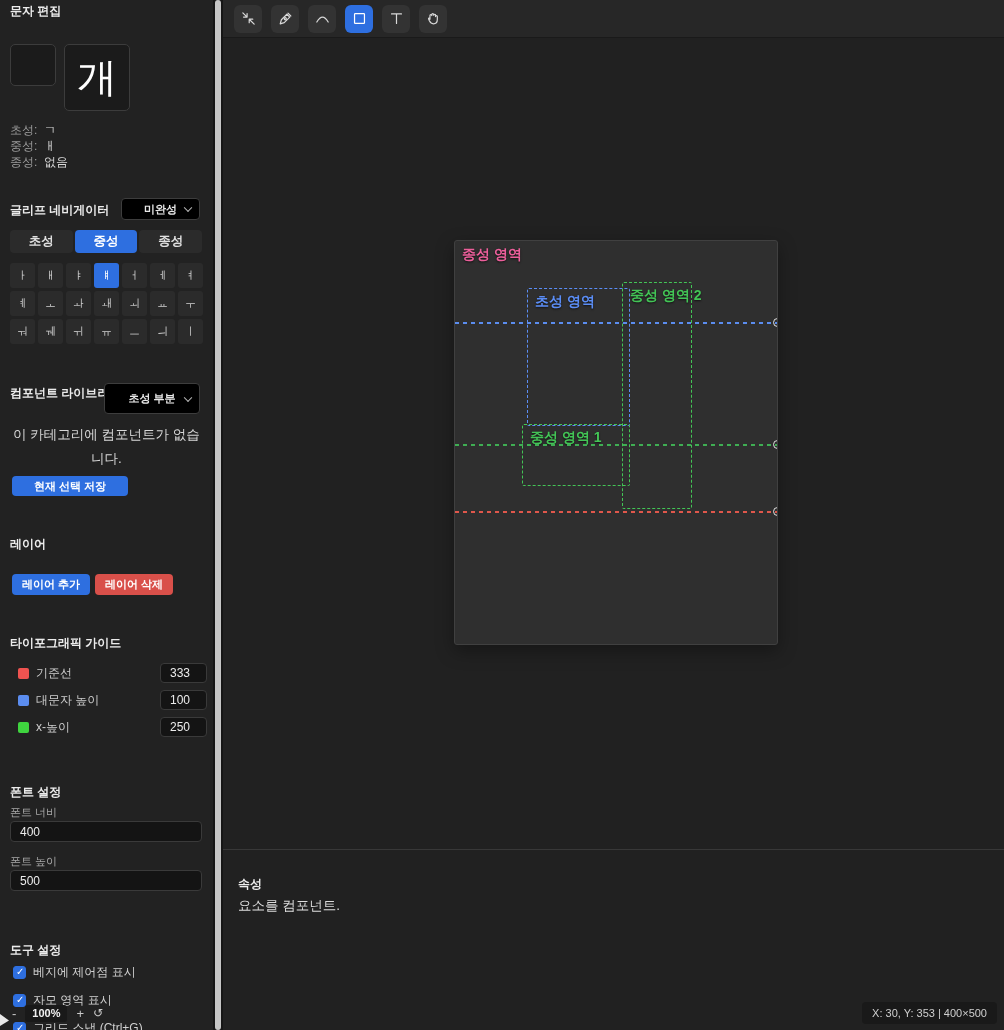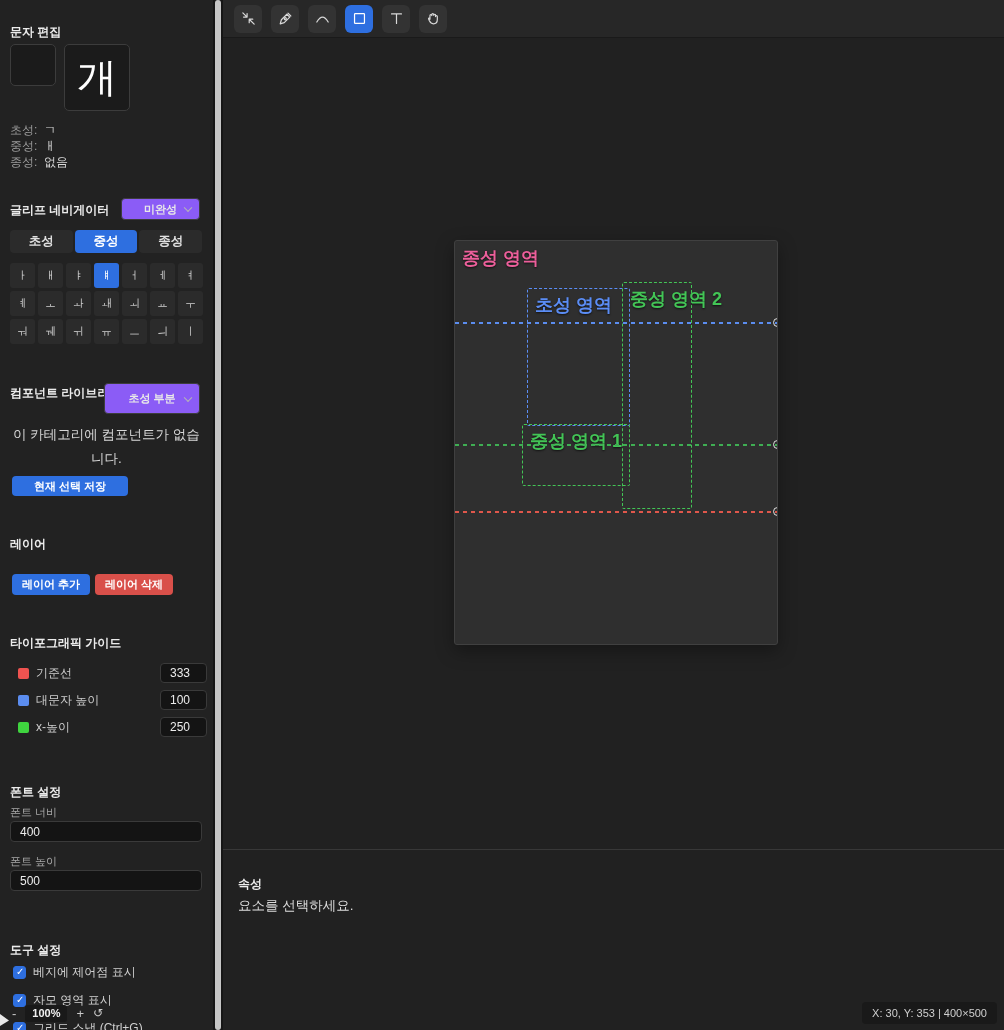--- a/index.html
+++ b/index.html
@@ -11,21 +11,21 @@
   .sec-title { position:absolute; left:10px; font-size:12px; font-weight:bold; color:#ececec; }
   .box-empty { position:absolute; left:10px; top:44px; width:46px; height:42px;
     background:#1b1b1b; border:1px solid #3c3c3c; border-radius:5px; }
   .box-glyph { position:absolute; left:64px; top:44px; width:66px; height:67px;
     background:#1b1b1b; border:1px solid #3c3c3c; border-radius:5px;
     display:flex; align-items:center; justify-content:center; font-size:40px; color:#ffffff; }
   .char-info { position:absolute; left:10px; top:122px; font-size:12px; line-height:16px; }
   .char-info .lab { display:inline-block; width:34px; color:#9c9c9c; }
   .char-info .val { color:#dadada; }
 
-  .dd { position:absolute; background:#8b5cf6; border:1px solid #3d3d3d; border-radius:4px;
+  .dd { position:absolute; background:#000000; border:1px solid #3d3d3d; border-radius:4px;
     display:flex; align-items:center; justify-content:center;
     font-size:11px; font-weight:bold; color:#e8e8e8; cursor:default; }
   .dd .chev { position:absolute; right:8px; top:50%; width:6px; height:6px;
     border-right:1.5px solid #b5b5b5; border-bottom:1.5px solid #b5b5b5;
     transform:translateY(-70%) rotate(45deg); }
   #dd-glyph { left:121px; top:198px; width:79px; height:22px; }
   #dd-comp  { left:104px; top:383px; width:96px; height:31px; }
 
   .tabs { position:absolute; left:10px; top:230px; width:192px; height:23px; display:flex; gap:2px; }
   .tab { flex:1; display:flex; align-items:center; justify-content:center;
@@ -91,40 +91,40 @@
   .tool-btn svg { stroke:#d9d9d9; fill:none; stroke-width:1.7; stroke-linecap:round; stroke-linejoin:round; }
   .tool-btn.active svg { stroke:#ffffff; }
 
   .canvas { position:absolute; left:231px; top:240px; width:324px; height:405px;
     background:#2f2f2f; border:1px solid #404040; border-radius:3px; overflow:hidden;
     box-shadow:0 6px 18px rgba(0,0,0,0.35); }
   .region-rect { position:absolute; border:1.5px dashed; border-radius:2px; }
   #region-choseong   { left:72px;  top:47px;  width:103px; height:138px; }
   #region-jungseong2 { left:167px; top:41px;  width:70px;  height:227px; }
   #region-jungseong1 { left:67px;  top:183px; width:108px; height:62px; }
-  .region-label { position:absolute; left:7px; top:4px; font-size:18px; font-weight:bold;
+  .region-label { position:absolute; left:7px; top:4px; font-size:14px; font-weight:bold;
     white-space:nowrap; text-shadow:0 1px 2px rgba(0,0,0,0.65);text-align:right; }
   .region-label.floating { left:7px; top:5px; }
   .guide-line { position:absolute; left:0; width:100%; height:2px; }
   .guide-handle { position:absolute; right:-5px; top:-4px; width:9px; height:9px;
     border:1.5px solid #e2e2e2; border-radius:50%; background:transparent; }
 
   .props { position:absolute; left:0; right:0; top:849px; bottom:0; border-top:1px solid #383838; }
   .props-title { position:absolute; left:15px; top:26px; font-size:12px; font-weight:bold; color:#ededed; }
   .props-hint  { position:absolute; left:15px; top:47px; font-size:13.5px; color:#dcdcdc; }
   .status-badge { position:absolute; right:7px; top:152px; height:22px; background:#191919;
     border-radius:4px; padding:0 10px; font-size:11px; color:#cfcfcf;
     display:flex; align-items:center; white-space:nowrap; }
 </style>
 </head>
 <body>
 
 <div class="sidebar">
 
-  <div class="sec-title" style="top:24px">문자 편집</div>
+  <div class="sec-title" style="top:3px">문자 편집</div>
   <div class="box-empty"></div>
   <div class="box-glyph">
     <span>개</span>
   </div>
   <div class="char-info">
     <div><span class="lab">초성:</span><span class="val">ㄱ</span></div>
     <div><span class="lab">중성:</span><span class="val">ㅐ</span></div>
     <div><span class="lab">종성:</span><span class="val">없음</span></div>
   </div>
 
@@ -284,16 +284,16 @@
     <div class="guide-line" style="top: 203px; background: repeating-linear-gradient(90deg, rgb(63, 174, 83) 0px, rgb(63, 174, 83) 4px, transparent 4px, transparent 8px);">
       <span class="guide-handle"></span>
     </div>
     <div class="guide-line" style="top: 270px; background: repeating-linear-gradient(90deg, rgb(224, 87, 75) 0px, rgb(224, 87, 75) 4px, transparent 4px, transparent 8px);">
       <span class="guide-handle"></span>
     </div>
   </div>
 
   <div class="props">
     <div class="props-title">속성</div>
-    <div class="props-hint">요소를 선택하세요.</div>
+    <div class="props-hint">요소를 컴포넌트.</div>
     <div class="status-badge">X: 30, Y: 353 | 400×500</div>
   </div>
 </div>
 
 </body></html>

